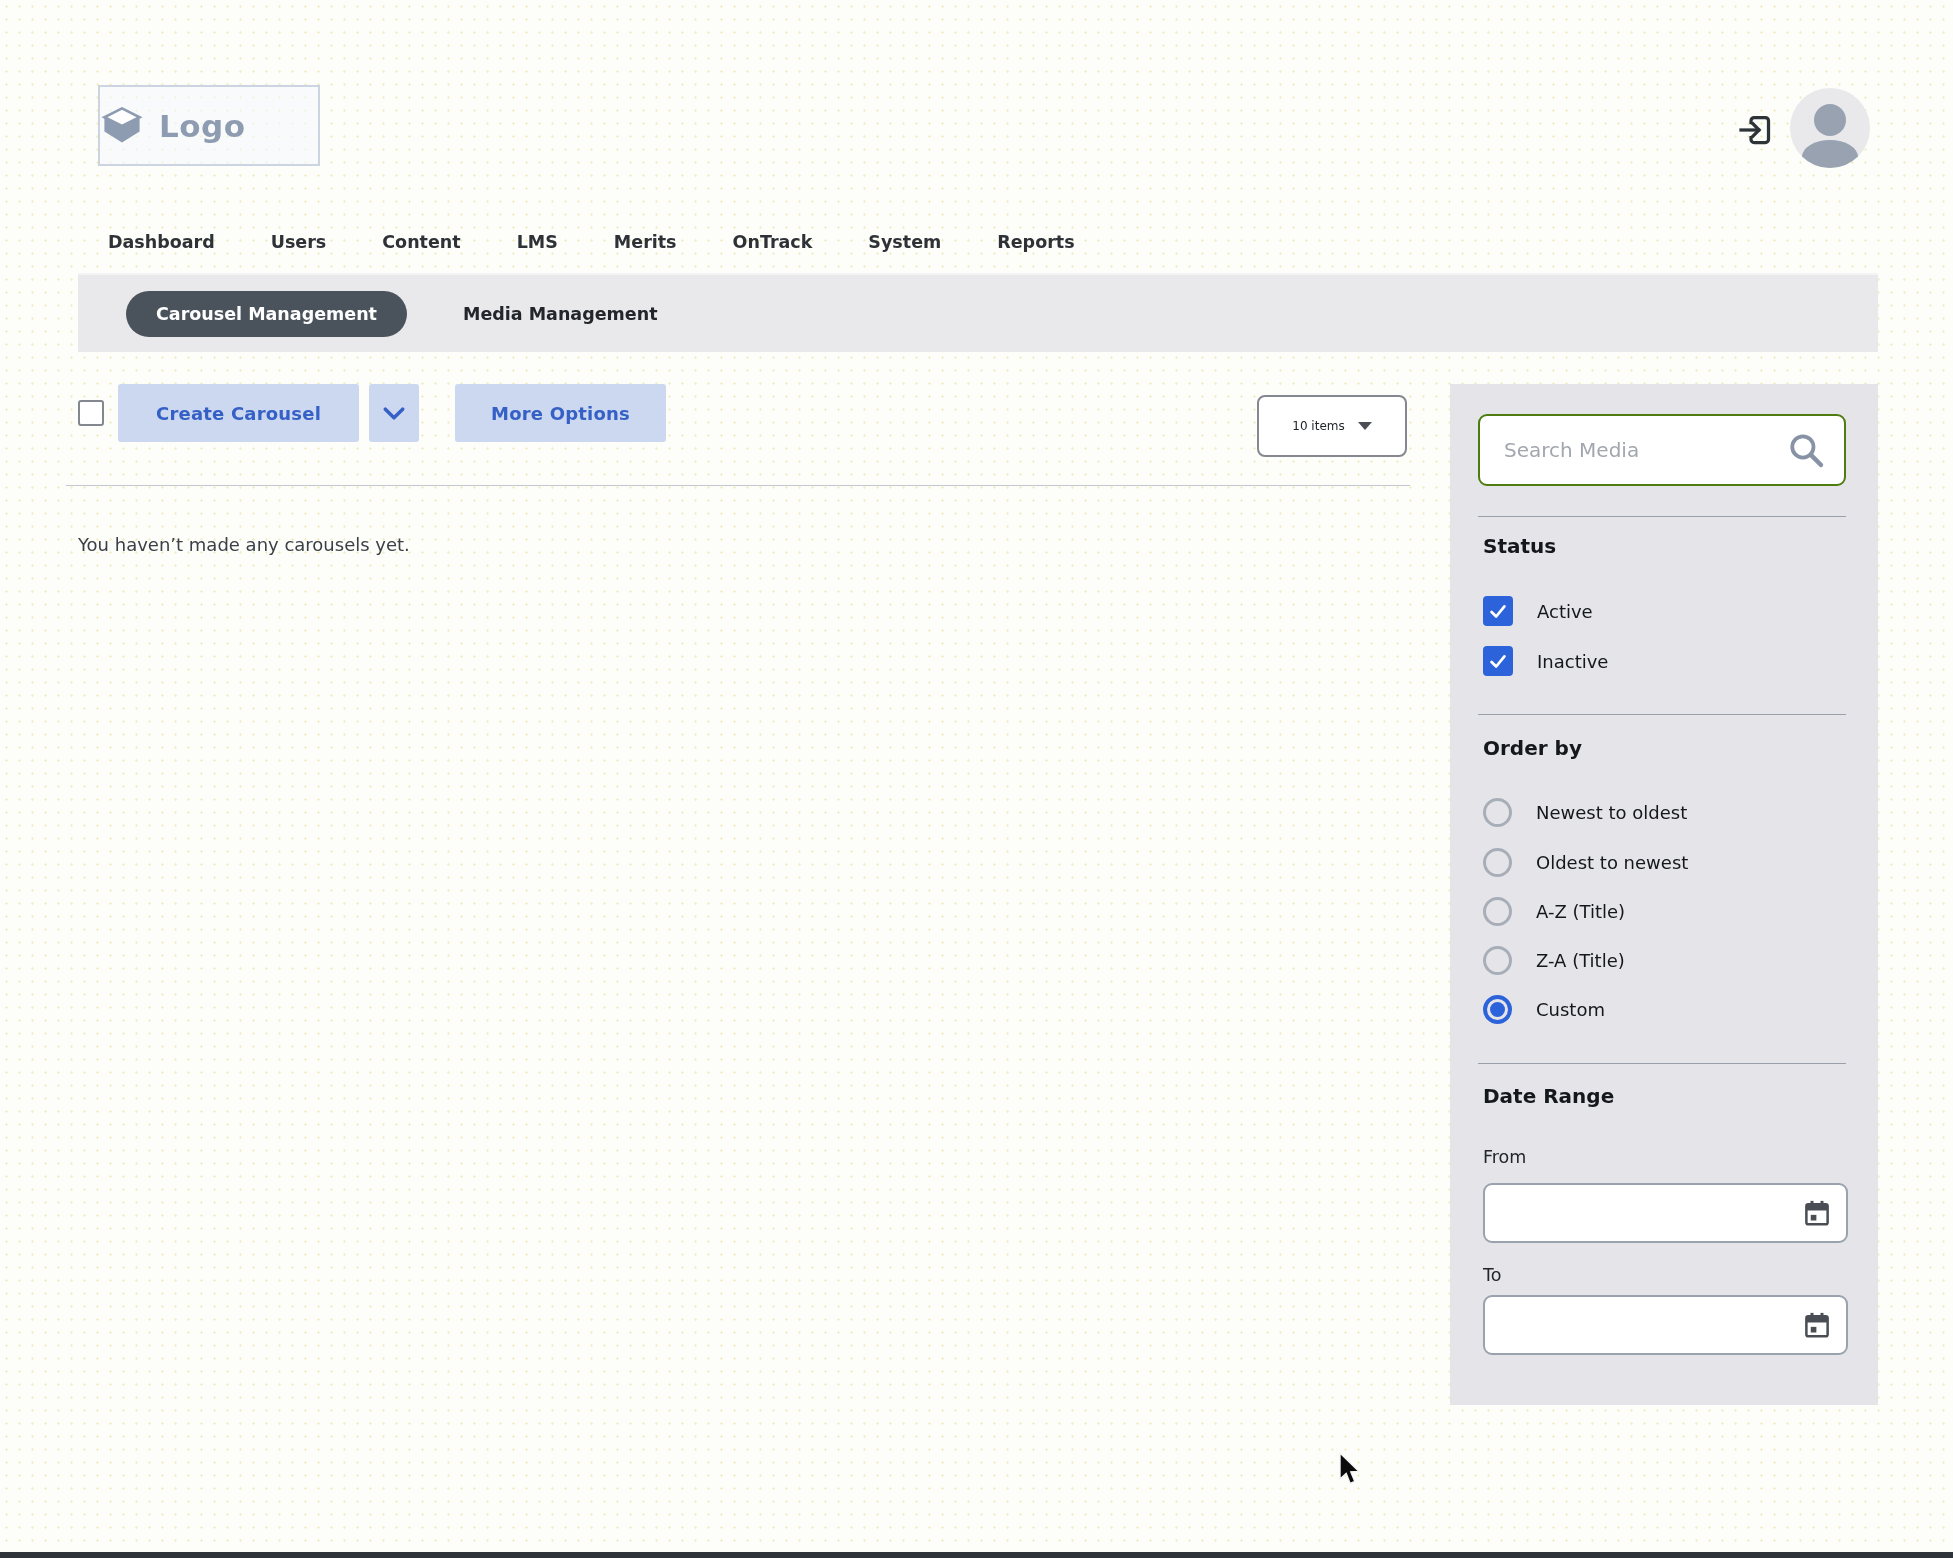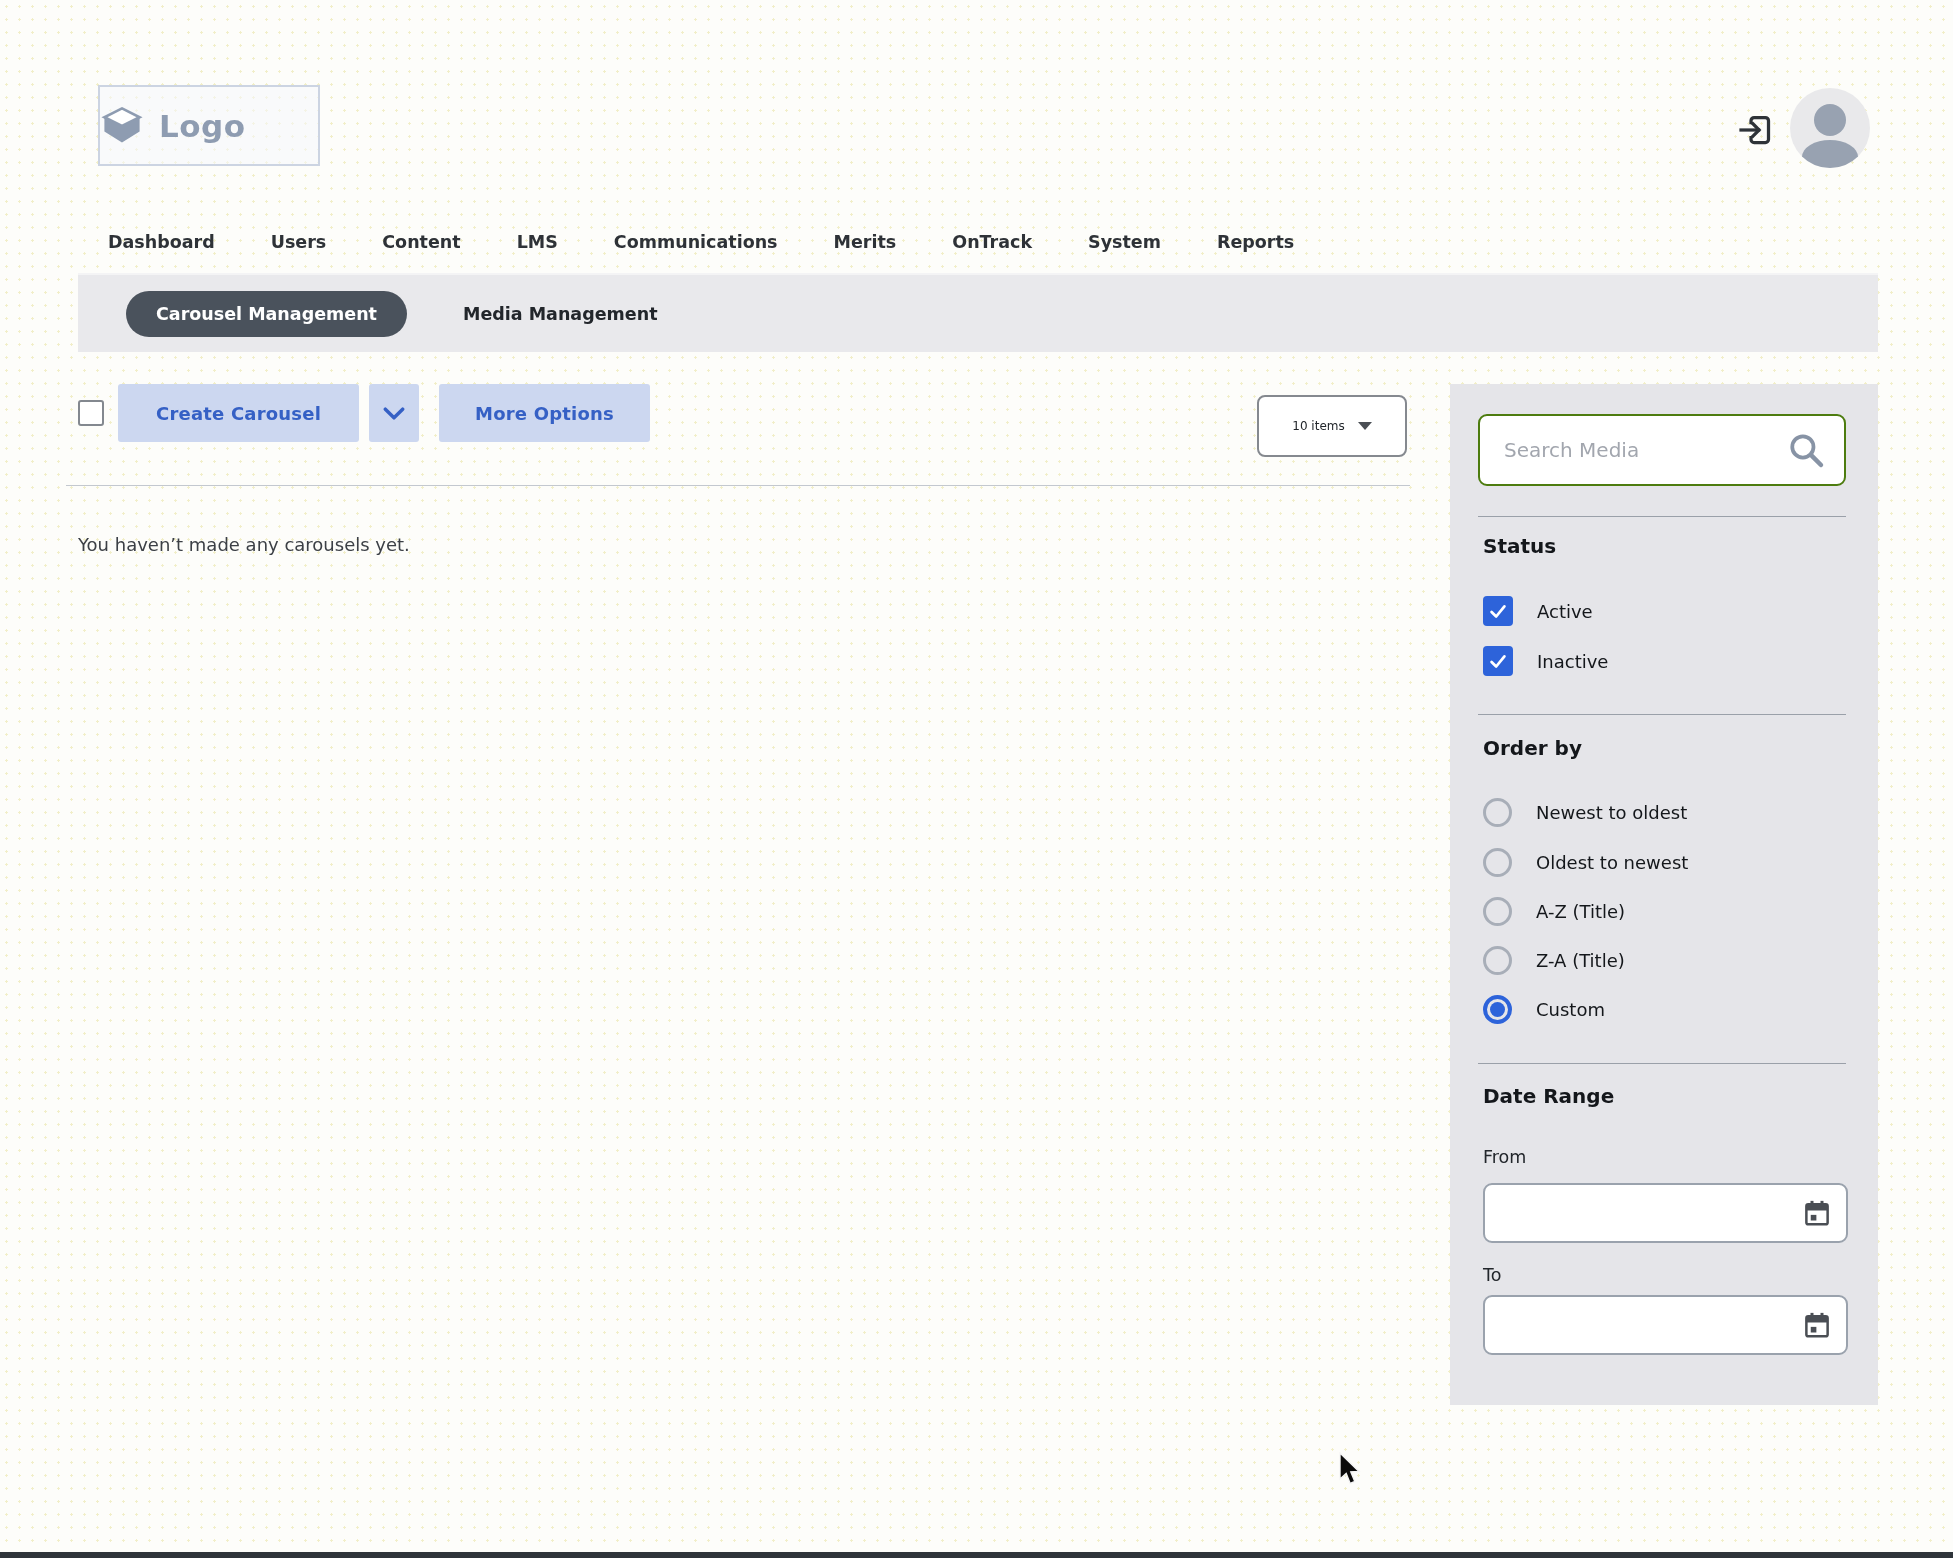--- a/index.html
+++ b/index.html
@@ -49,21 +49,21 @@
     width:26px;height:26px;box-sizing:border-box;border:2.5px solid #83888f;border-radius:3px;
     background:#ffffff;margin-right:1px;cursor:pointer;
   }
   .btn{
     height:58px;background:#ccd7f0;border:none;border-radius:3px;display:flex;align-items:center;justify-content:center;
     color:#3560c5;font-weight:bold;font-size:18px;letter-spacing:.2px;cursor:pointer;
     font-family:"DejaVu Sans","Liberation Sans",sans-serif;
   }
   .btn.create{padding:0 38px;}
   .btn.split{width:50px;margin-left:-3px;}
-  .btn.more{padding:0 36px;margin-left:7px;}
+  .btn.more{padding:0 36px;margin-left:23px;}
   .items-select{
     position:absolute;left:1257px;top:395px;width:150px;height:62px;box-sizing:border-box;
     border:2px solid #85898f;border-radius:8px;background:#ffffff;
     display:flex;align-items:center;justify-content:center;gap:13px;
     font-size:12px;color:#22262b;cursor:pointer;
   }
   .caret{width:0;height:0;border-left:7px solid transparent;border-right:7px solid transparent;border-top:8px solid #4a4e54;}
   .main-divider{position:absolute;left:66px;top:485px;width:1344px;height:0;border-top:1.5px solid #c3c8cf;}
   .empty-msg{position:absolute;left:78px;top:534px;font-size:18px;color:#3c4046;}
   
@@ -122,21 +122,20 @@
 <div class="avatar">
   <div class="head"></div>
   <div class="body"></div>
 </div>
 
 <nav class="nav">
   <div class="nav-tab">Dashboard</div>
   <div class="nav-tab">Users</div>
   <div class="nav-tab">Content</div>
   <div class="nav-tab">LMS</div>
-  <div class="nav-tab">Communications</div>
   <div class="nav-tab">Merits</div>
   <div class="nav-tab">OnTrack</div>
   <div class="nav-tab">System</div>
   <div class="nav-tab">Reports</div>
 </nav>
 
 <div class="subnav">
   <div class="subnav-pill">Carousel Management</div>
   <div class="subnav-link">Media Management</div>
 </div>

